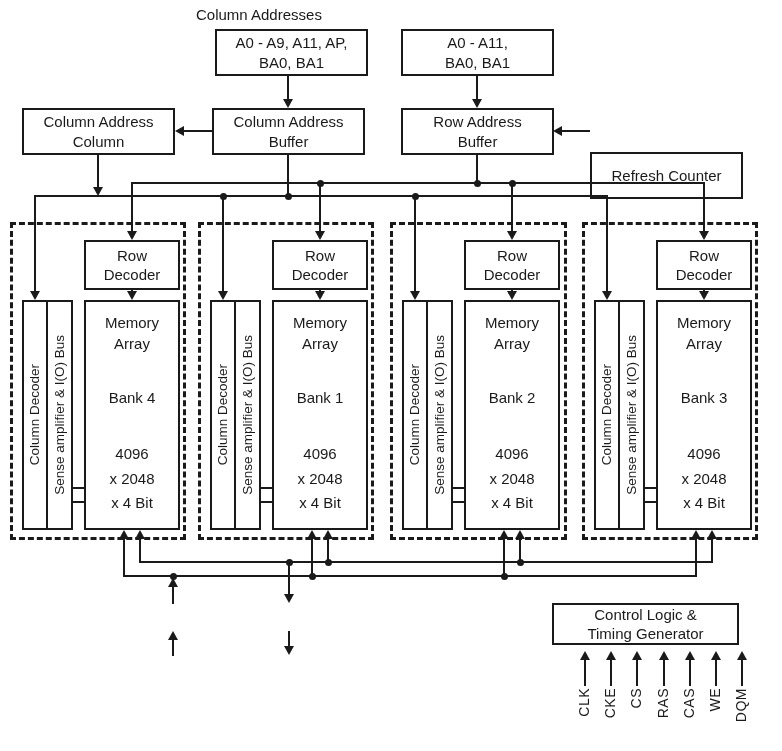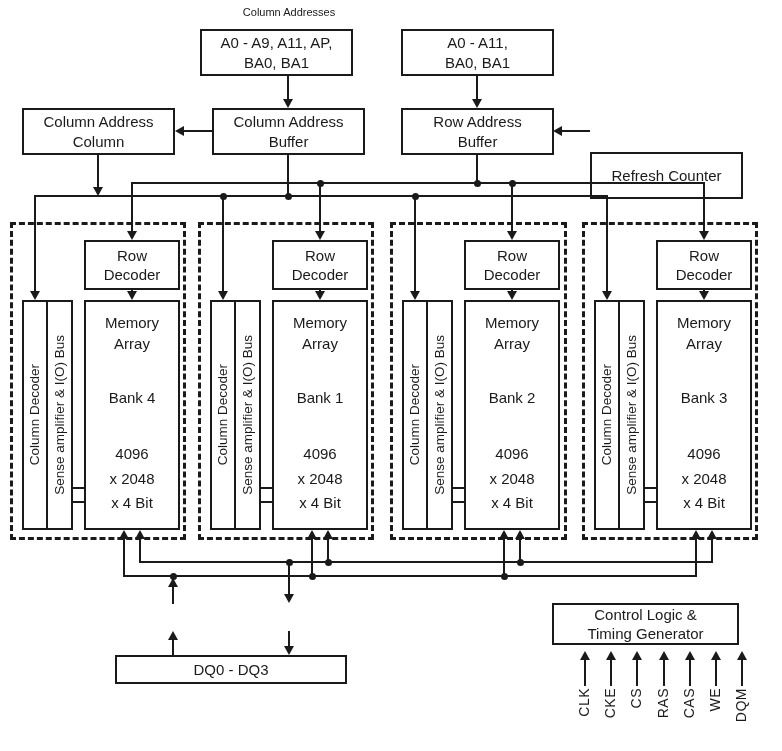--- a/index.html
+++ b/index.html
@@ -18,37 +18,37 @@
   .hline, .vline { position:absolute; background:#1a1a1a; }
   .hline { height:2px; } .vline { width:2px; }
 
   .dot { position:absolute; width:7px; height:7px; border-radius:50%; background:#1a1a1a; }
 
   .arr { position:absolute; width:0; height:0; }
   .arr.down { border-left:5px solid transparent; border-right:5px solid transparent; border-top:9px solid #1a1a1a; }
   .arr.up   { border-left:5px solid transparent; border-right:5px solid transparent; border-bottom:9px solid #1a1a1a; }
   .arr.left { border-top:5px solid transparent; border-bottom:5px solid transparent; border-right:9px solid #1a1a1a; }
 
-  .label { position:absolute; font-size:11px; text-align:center; }
+  .label { position:absolute; font-size:15px; }
 
   .mem { justify-content:space-between; padding:10px 2px 12px; }
   .mem-top { line-height:1.4; }
   .mem-size { line-height:1.65; }
 
   .pin-label { position:absolute; width:60px; height:18px; font-size:14px; text-align:right;
                padding-right:2px; transform:rotate(-90deg); letter-spacing:0.5px; }
 </style>
 </head>
 <body>
 
 <div class="canvas">
 
   <div class="label" style="left:196px;top:6px;width:186px;">Column Addresses</div>
 
-  <div class="box" style="left:200px;top:29px;width:153px;height:47px;">
+  <div class="box" style="left:215px;top:29px;width:153px;height:47px;">
     <div>A0 - A9, A11, AP,</div>
     <div>BA0, BA1</div>
   </div>
   <div class="box" style="left:401px;top:29px;width:153px;height:47px;">
     <div>A0 - A11,</div>
     <div>BA0, BA1</div>
   </div>
 
   <div class="vline" style="left:287px;top:76px;height:24px;"></div>
   <div class="arr down" style="left:283px;top:99px;"></div>
@@ -249,23 +249,20 @@
   <div class="vline" style="left:172px;top:575px;height:29px;"></div>
   <div class="arr up" style="left:168px;top:578px;"></div>
 
   <div class="vline" style="left:288px;top:561px;height:34px;"></div>
   <div class="arr down" style="left:284px;top:594px;"></div>
 
   <div class="arr up" style="left:168px;top:631px;"></div>
   <div class="vline" style="left:172px;top:639px;height:17px;"></div>
   <div class="vline" style="left:288px;top:631px;height:16px;"></div>
   <div class="arr down" style="left:284px;top:646px;"></div>
-  <div class="box" style="left:115px;top:655px;width:232px;height:29px;">
-    <div>DQ0 - DQ3</div>
-  </div>
 
   <div class="box" style="left:552px;top:603px;width:187px;height:42px;">
     <div>Control Logic &amp;</div>
     <div>Timing Generator</div>
   </div>
 
   <div class="arr up" style="left:580px;top:651px;"></div>
   <div class="vline" style="left:584px;top:659px;height:27px;"></div>
   <div class="pin-label" style="left:555px;top:707px;">CLK</div>
 

